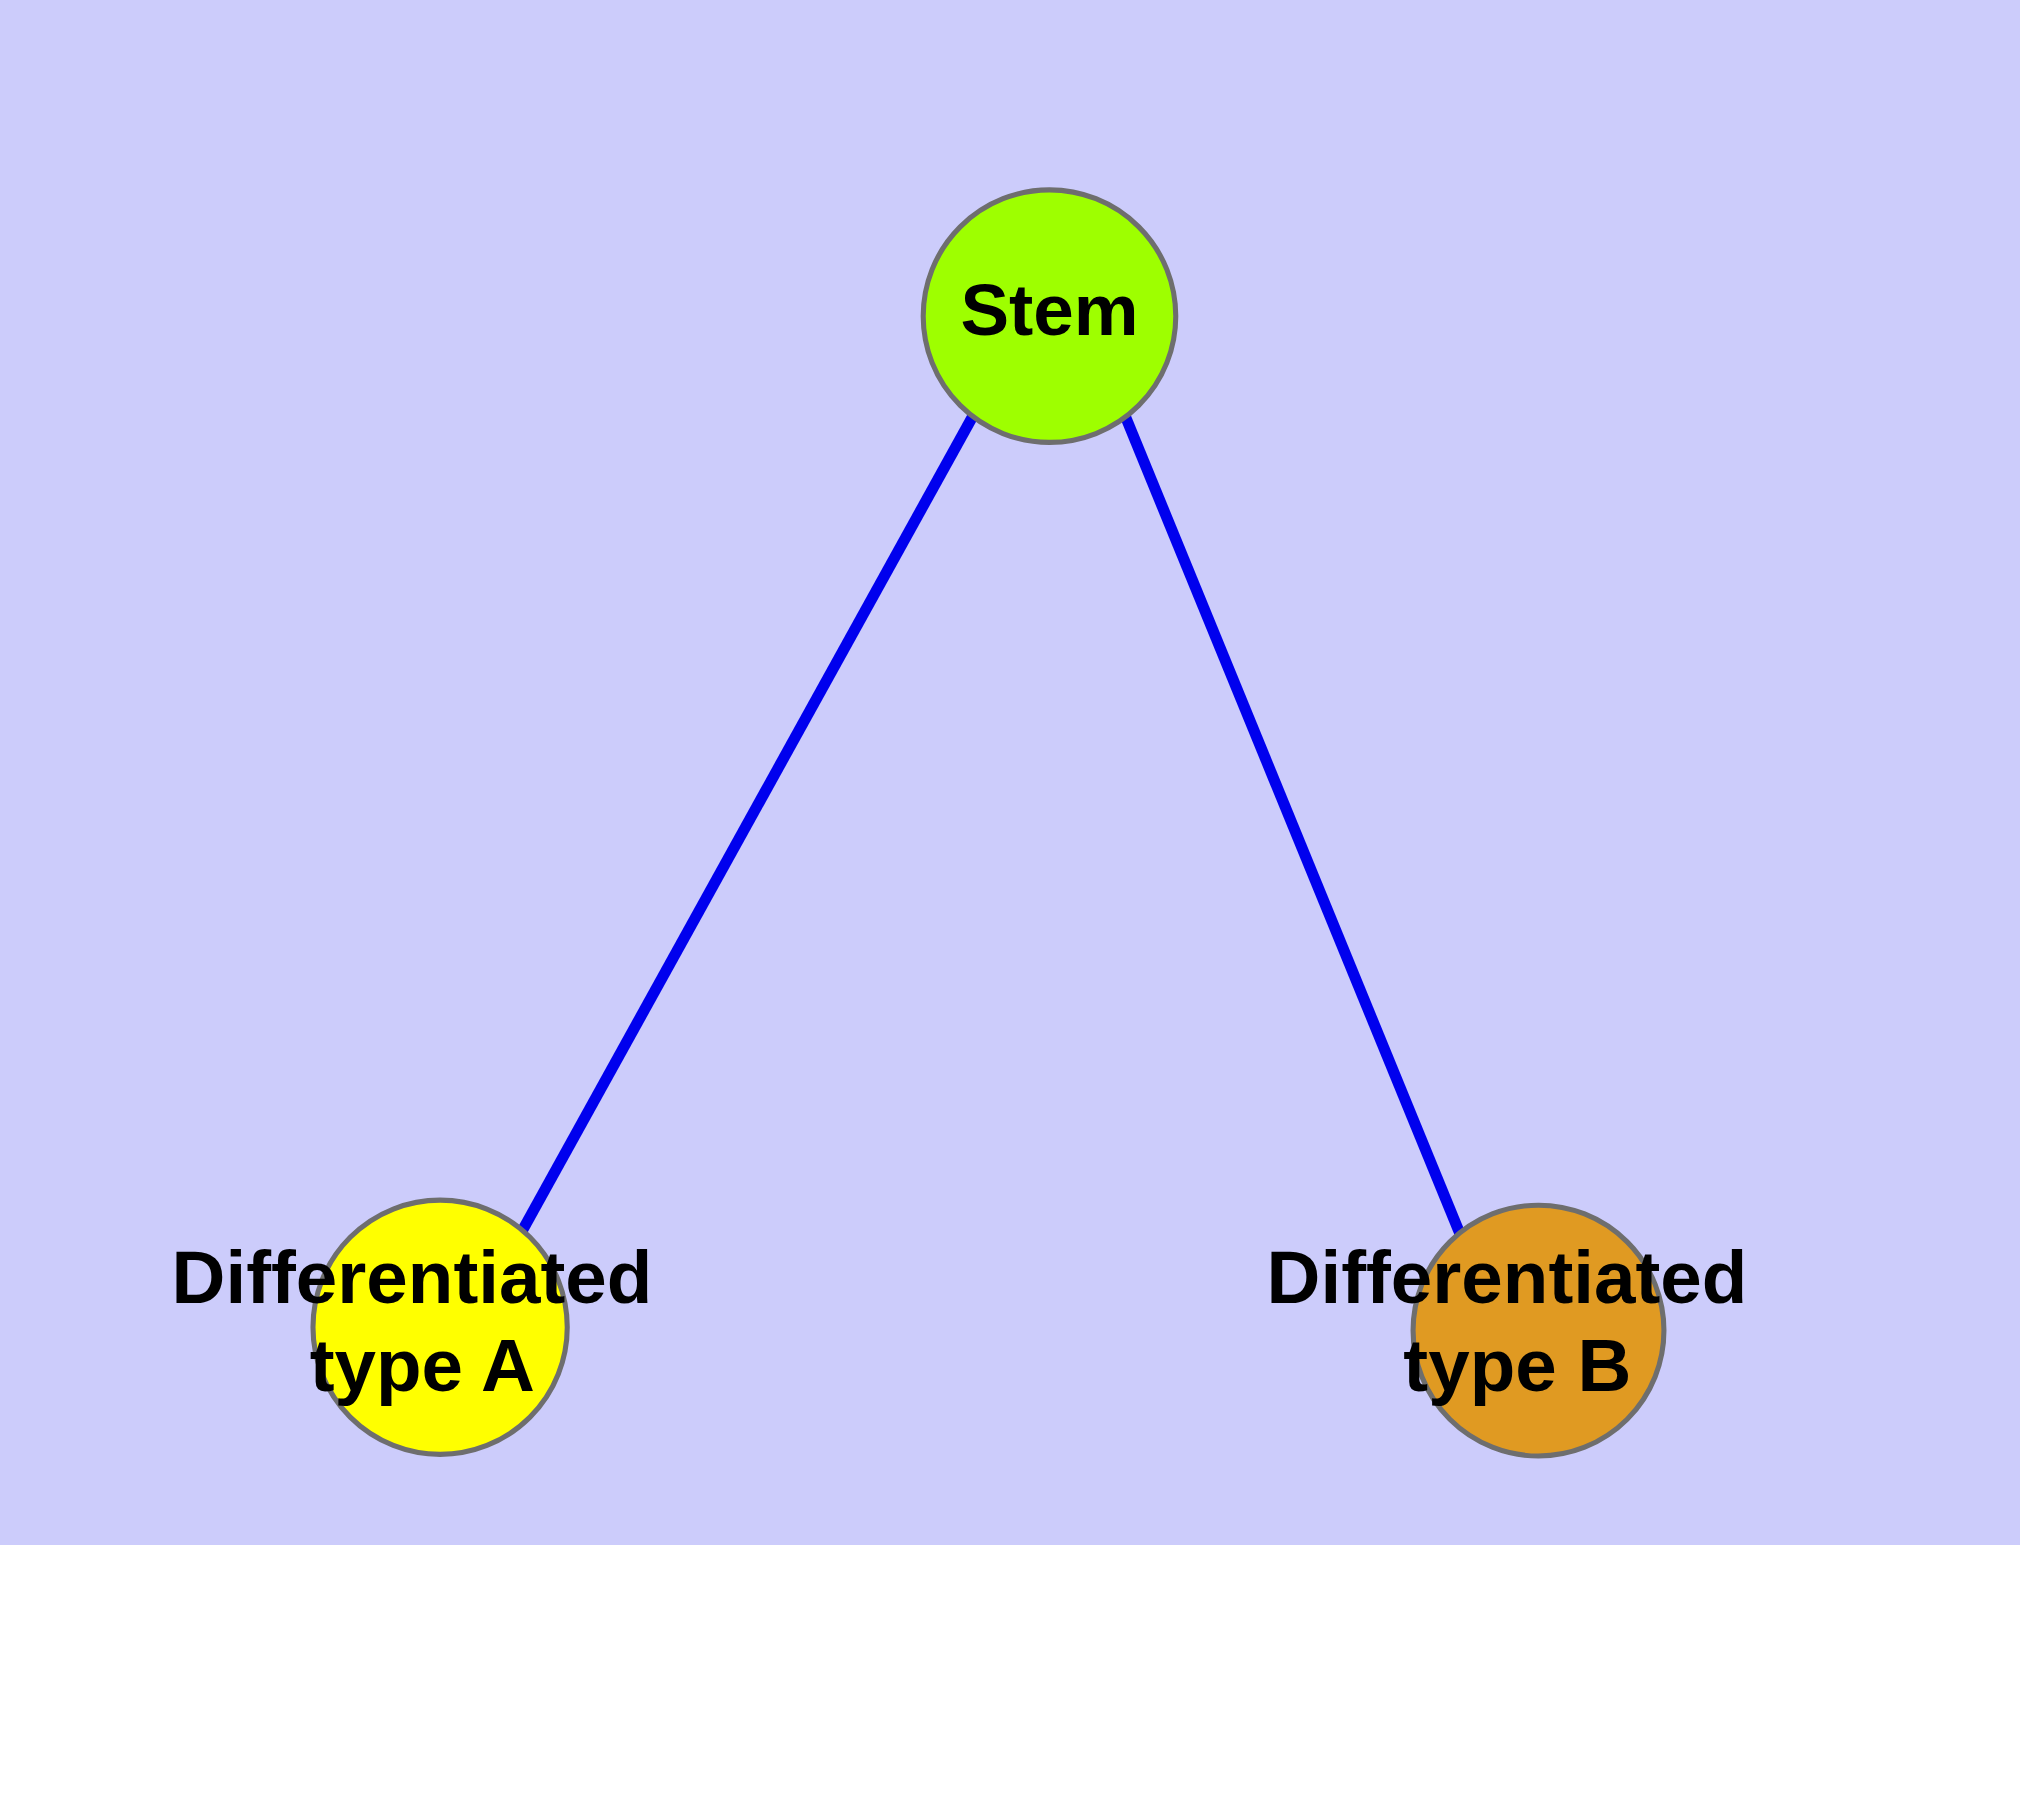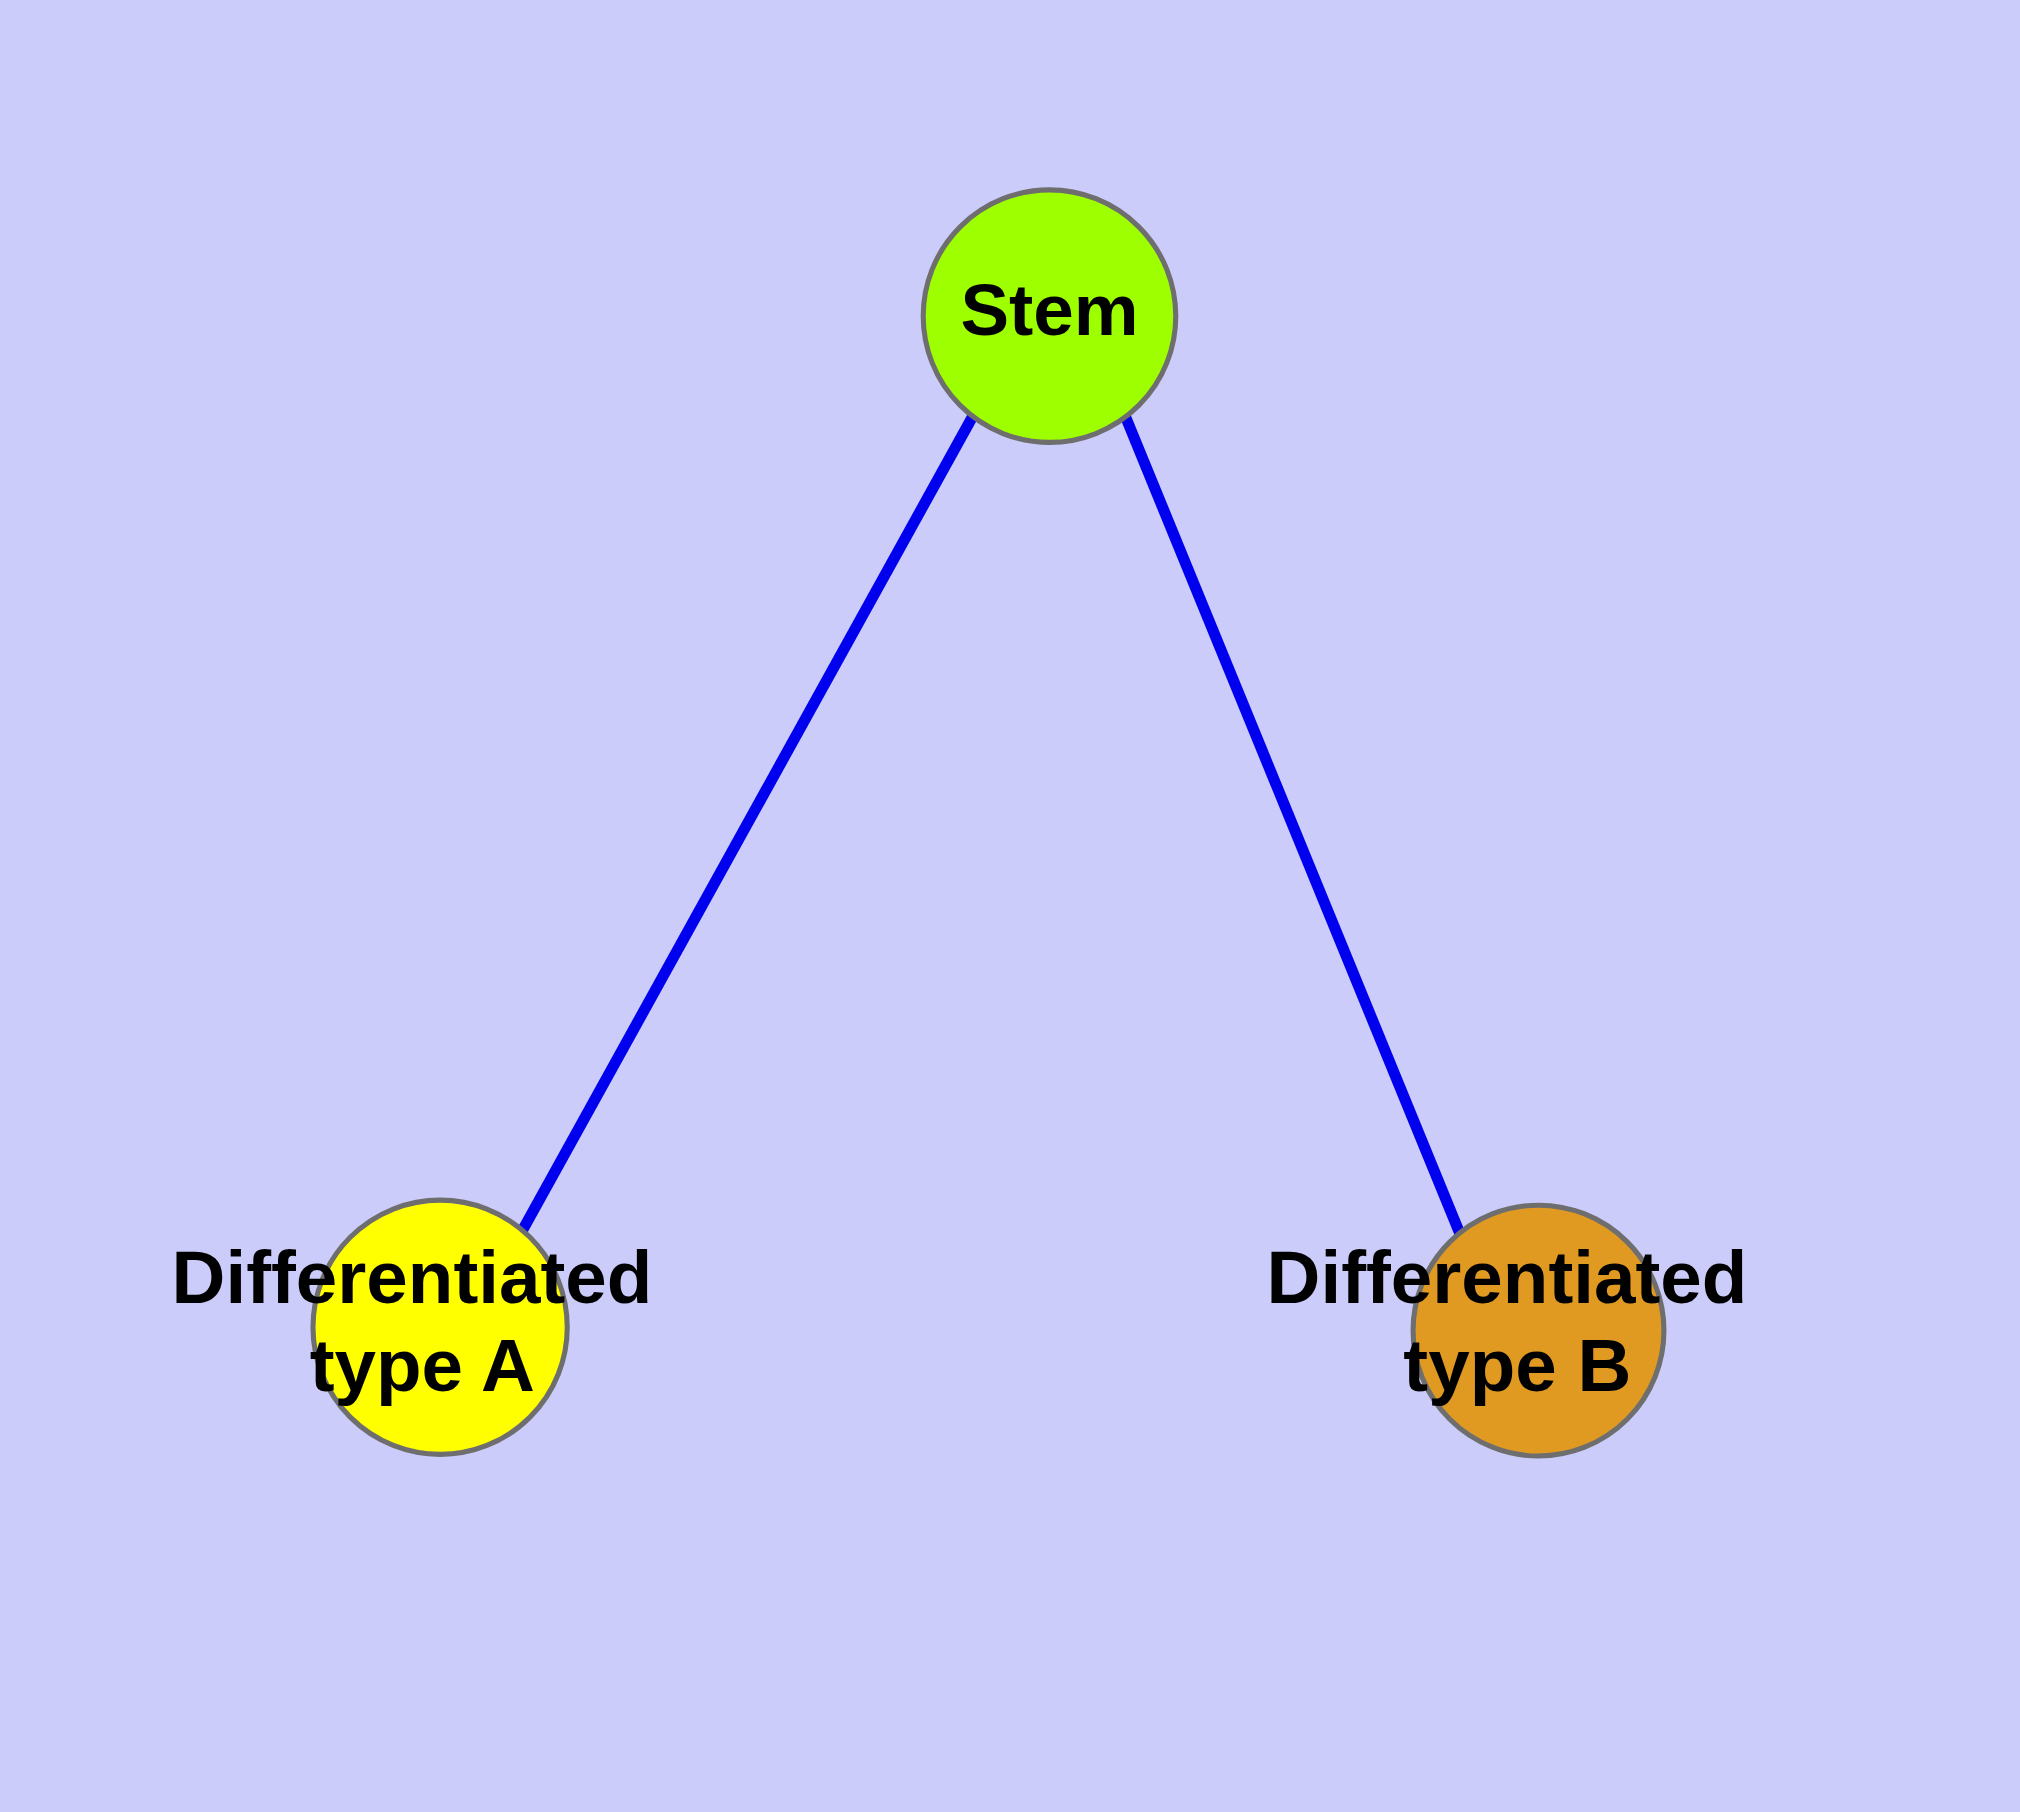--- a/index.html
+++ b/index.html
@@ -6,21 +6,21 @@
   html, body {
     margin: 0;
     padding: 0;
   }
   body {
     font-family: "Liberation Sans", sans-serif;
   }
   #canvas {
     position: relative;
     width: 2021px;
-    height: 1812px;
+    height: 1545px;
     overflow: hidden;
     background: #ccccfb;
   }
   #graph-svg {
     position: absolute;
     left: 0;
     top: 0;
     width: 2021px;
     height: 1812px;
   }

